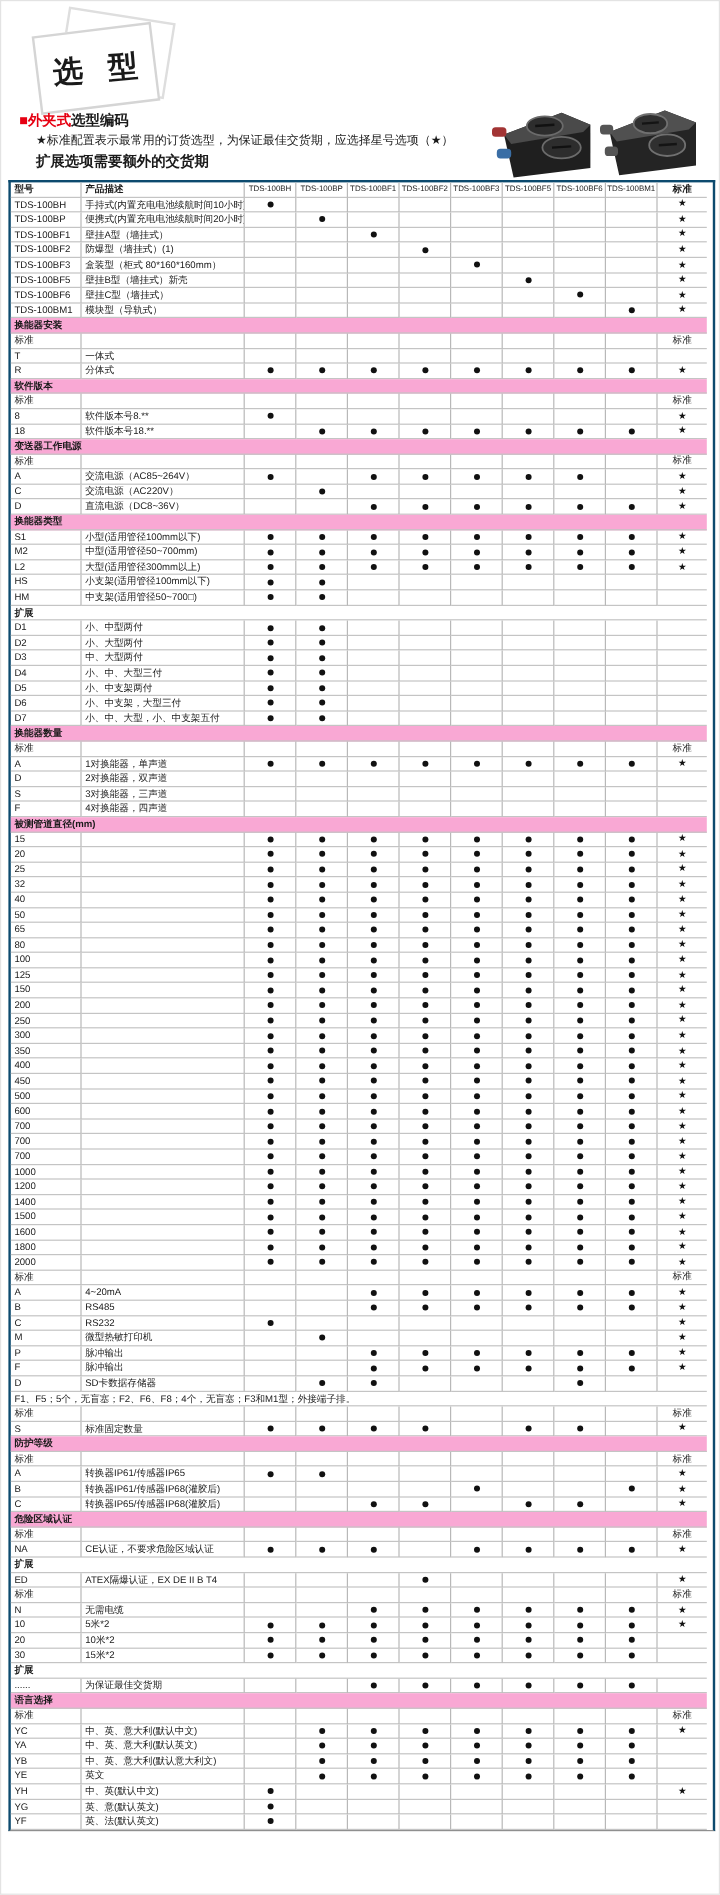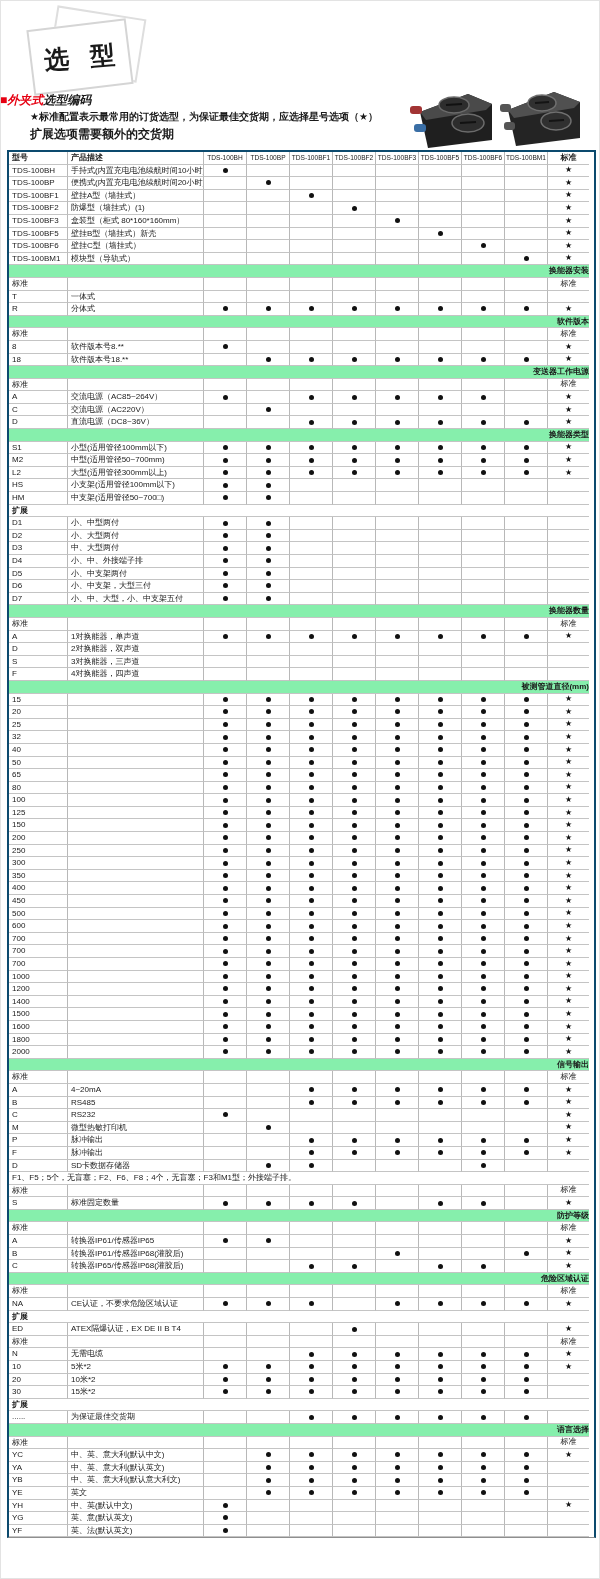--- a/index.html
+++ b/index.html
@@ -10,23 +10,23 @@
   }
   .page-frame{position:absolute;inset:0;border:1px solid #e3e3e3;pointer-events:none;}
 
   
   .cards{position:absolute;left:30px;top:12px;width:120px;height:86px;}
   .card-back{position:absolute;left:22px;top:0px;width:86px;height:60px;background:#fff;border:2px solid #dedede;transform:rotate(9deg);}
   .card-front{position:absolute;left:0px;top:12px;width:96px;height:62px;background:#fff;border:2px solid #d5d5d5;transform:rotate(-7deg);display:flex;align-items:center;justify-content:center;}
   .title-text{font-size:25px;font-weight:bold;letter-spacing:7px;transform:rotate(2deg);white-space:nowrap;padding-left:6px;}
 
   
-  .sec-head{position:absolute;left:0;top:92px;font-size:12px;font-weight:bold;font-style:italic;}
+  .sec-head{position:absolute;left:16px;top:92px;font-size:12px;font-weight:bold;}
   .sec-head .red{color:#e60012;}
-  .note1{position:absolute;left:30px;top:110px;font-size:10px;font-weight:bold;text-align:center;}
+  .note1{position:absolute;left:30px;top:110px;font-size:10px;font-weight:normal;text-align:center;}
   .note2{position:absolute;left:30px;top:126px;font-size:12px;font-weight:bold;}
 
   .photo{position:absolute;right:14px;top:78px;}
 
   
   .otable{
     position:absolute;left:7px;top:150px;width:585px;
     border:2px solid #0c4a6e;border-bottom:1px solid #8f8f8f;
     background:#fff;
   }
@@ -35,21 +35,21 @@
     border-right:1px solid #b8b8b8;border-bottom:1px solid #c4c4c4;
     font-size:8px;line-height:12.2px;padding-left:3px;
     overflow:hidden;white-space:nowrap;box-sizing:border-box;
   }
   .cell:last-child{border-right:none;}
   .c-center{padding:0;display:flex;align-items:center;justify-content:center;}
   .dot{width:5px;height:5px;border-radius:50%;background:#111;}
   .star{font-size:8px;color:#111;}
   .hd{font-weight:bold;}
   .hd-model{font-size:6.6px;padding:0;text-align:center;line-height:12.2px;}
-  .band{grid-column:1 / -1;background:#86efac;border-right:none;font-weight:bold;text-align:right;}
+  .band{grid-column:1 / -1;background:#f9a8d4;border-right:none;font-weight:bold;}
   .fullspan{grid-column:1 / -1;border-right:none;}
   .ext{font-weight:bold;}
   .stdtxt{color:#222;}
 </style>
 </head>
 <body>
 
 <div class="page-frame"></div>
 
 <div class="cards">
@@ -629,21 +629,21 @@
         <div class="cell c-center"></div>
         <div class="cell c-center"></div>
         <div class="cell c-center"></div>
         <div class="cell c-center"></div>
         <div class="cell c-center"></div>
         <div class="cell c-center"></div>
         <div class="cell c-center"></div>
       </div>
       <div class="trow">
         <div class="cell ">D4</div>
-        <div class="cell ">小、中、外接端子排</div>
+        <div class="cell ">小、中、大型三付</div>
         <div class="cell c-center">
           <span class="dot"></span>
         </div>
         <div class="cell c-center">
           <span class="dot"></span>
         </div>
         <div class="cell c-center"></div>
         <div class="cell c-center"></div>
         <div class="cell c-center"></div>
         <div class="cell c-center"></div>
@@ -1682,23 +1682,20 @@
         </div>
         <div class="cell c-center">
           <span class="dot"></span>
         </div>
         <div class="cell c-center">
           <span class="dot"></span>
         </div>
         <div class="cell c-center">
           <span class="star">★</span>
         </div>
-      </div>
-      <div class="trow">
-        <div class="cell band">信号输出</div>
       </div>
       <div class="trow">
         <div class="cell stdtxt">标准</div>
         <div class="cell "></div>
         <div class="cell c-center"></div>
         <div class="cell c-center"></div>
         <div class="cell c-center"></div>
         <div class="cell c-center"></div>
         <div class="cell c-center"></div>
         <div class="cell c-center"></div>

